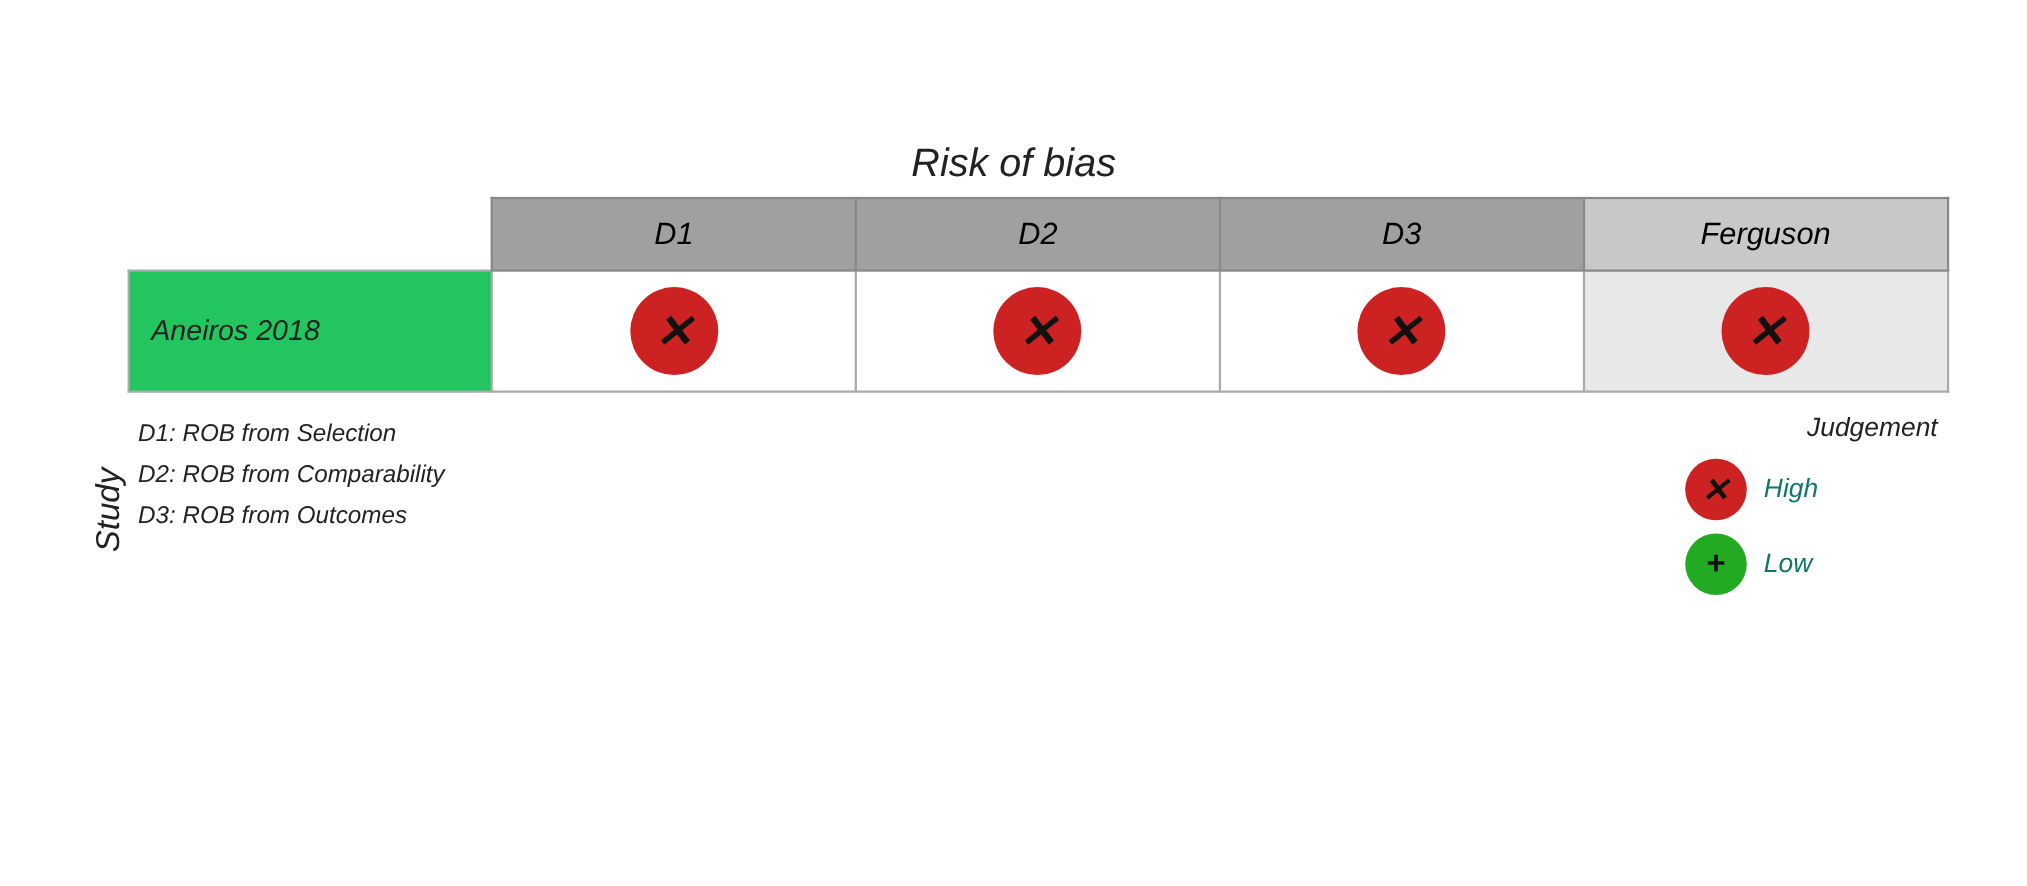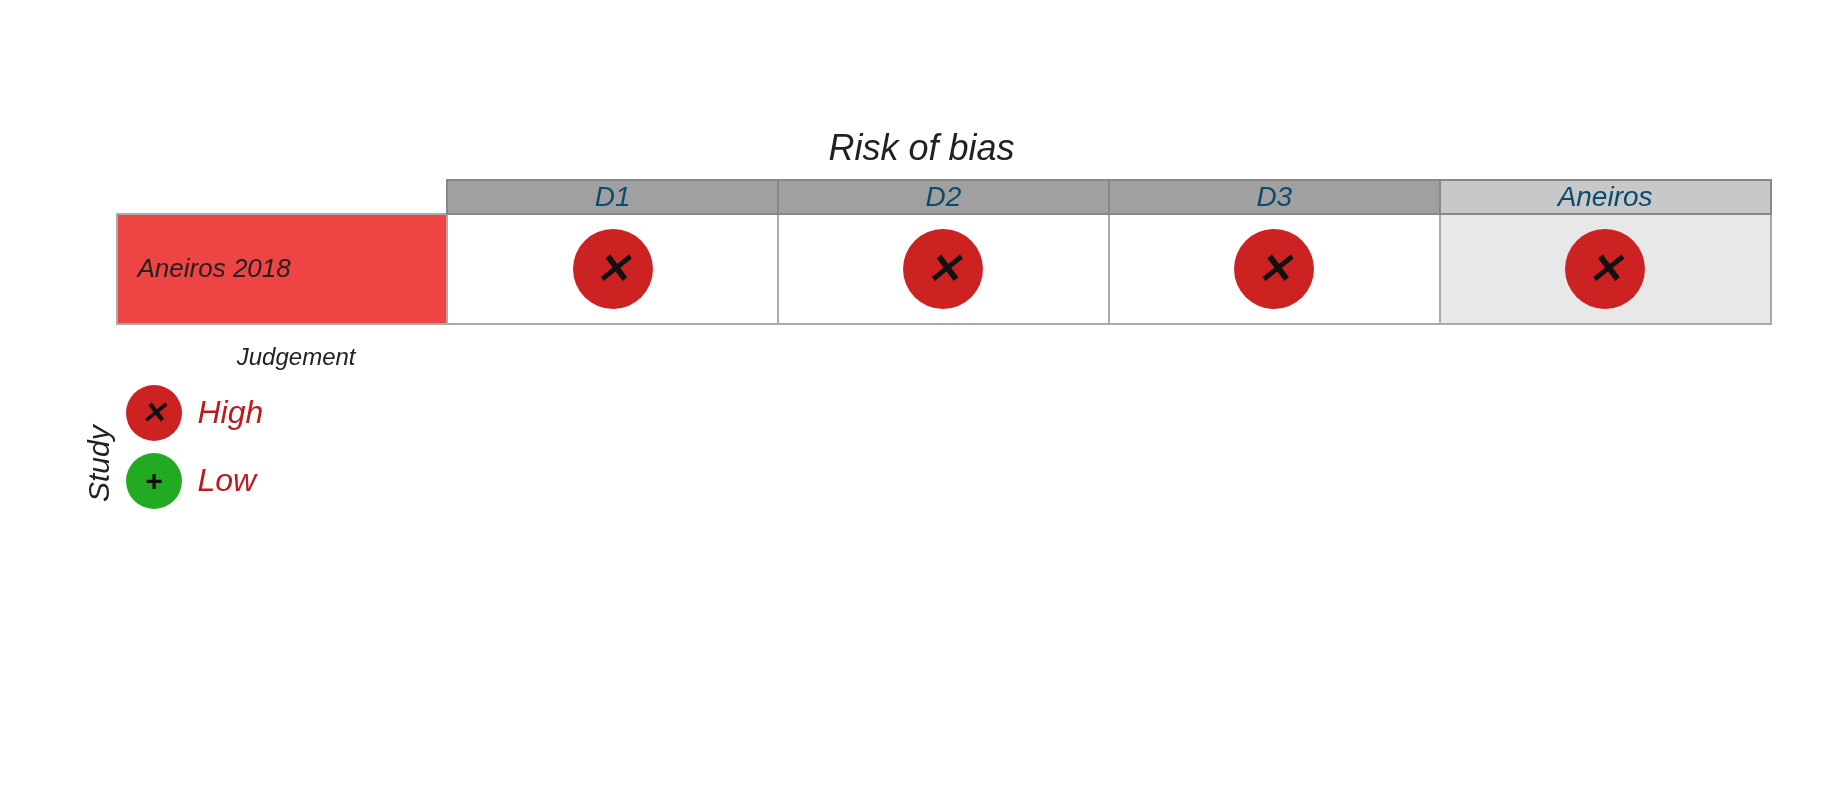--- a/index.html
+++ b/index.html
@@ -48,43 +48,43 @@
       flex-direction: column;
       flex: 1;
     }
     .rob-table {
       border-collapse: collapse;
       width: 100%;
     }
     
     .rob-table thead tr th {
       background: #a0a0a0;
-      color: #0c4a6e;
+      color: #000000;
       font-size: 28px;
       font-weight: normal;
       text-align: center;
       border: 2px solid #888;
-      padding: 0 10px;
+      padding: 16px 10px;
     }
     .rob-table thead tr th.overall-col {
       background: #c8c8c8;
     }
     .rob-table thead tr th.study-col {
       background: transparent;
       border: none;
     }
     
     .rob-table tbody tr td {
       border: 2px solid #aaa;
       text-align: center;
       vertical-align: middle;
       padding: 10px;
     }
     .rob-table tbody tr td.study-name {
-      background: #ef4444;
+      background: #22c55e;
       font-size: 26px;
       color: #222;
       text-align: left;
       padding-left: 20px;
       min-width: 220px;
     }
     .rob-table tbody tr td.domain-cell {
       background: #ffffff;
       min-width: 220px;
       height: 110px;
@@ -149,53 +149,58 @@
       justify-content: center;
       width: 56px;
       height: 56px;
       border-radius: 50%;
       font-size: 30px;
       font-weight: bold;
       color: #111;
       margin-right: 16px;
     }
     .legend-label {
-      font-size: 32px;
-      color: #b91c1c;
+      font-size: 24px;
+      color: #0f766e;
     }
   </style>
 </head>
 <body>
 
 <div class="container">
   <div class="chart-title">Risk of bias</div>
   <div class="main-area">
     <div class="y-axis-label">Study</div>
     <div class="table-and-legend">
       <table class="rob-table">
         <thead>
           <tr>
             <th class="study-col"></th>
             <th>D1</th>
             <th>D2</th>
             <th>D3</th>
-            <th class="overall-col">Aneiros</th>
+            <th class="overall-col">Ferguson</th>
           </tr>
         </thead>
         <tbody id="table-body">
         <tr>
               <td class="study-name">Aneiros 2018</td>
               <td class="domain-cell"><span class="circle circle-red">✕</span></td>
               <td class="domain-cell"><span class="circle circle-red">✕</span></td>
               <td class="domain-cell"><span class="circle circle-red">✕</span></td>
               <td class="overall-cell"><span class="circle circle-red">✕</span></td>
             </tr>
           </tbody>
       </table>
       <div class="bottom-area">
+        <div class="footnotes" id="footnotes-area">
+            <div>D1: ROB from Selection</div>
+            <div>D2: ROB from Comparability</div>
+            <div>D3: ROB from Outcomes</div>
+          </div>
         <div class="legend">
           <div class="legend-title">Judgement</div>
           <div id="legend-items">
               <div class="legend-item">
                 <span class="legend-circle circle-red">✕</span>
                 <span class="legend-label">High</span>
               </div>
               <div class="legend-item">
                 <span class="legend-circle circle-green">+</span>
                 <span class="legend-label">Low</span>

